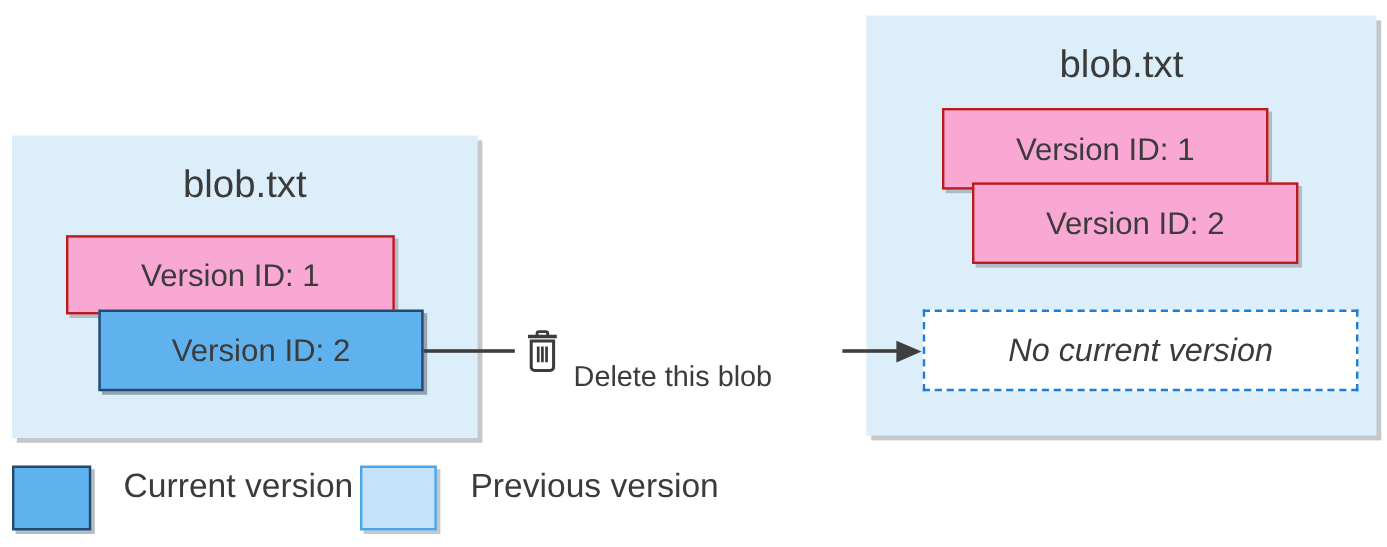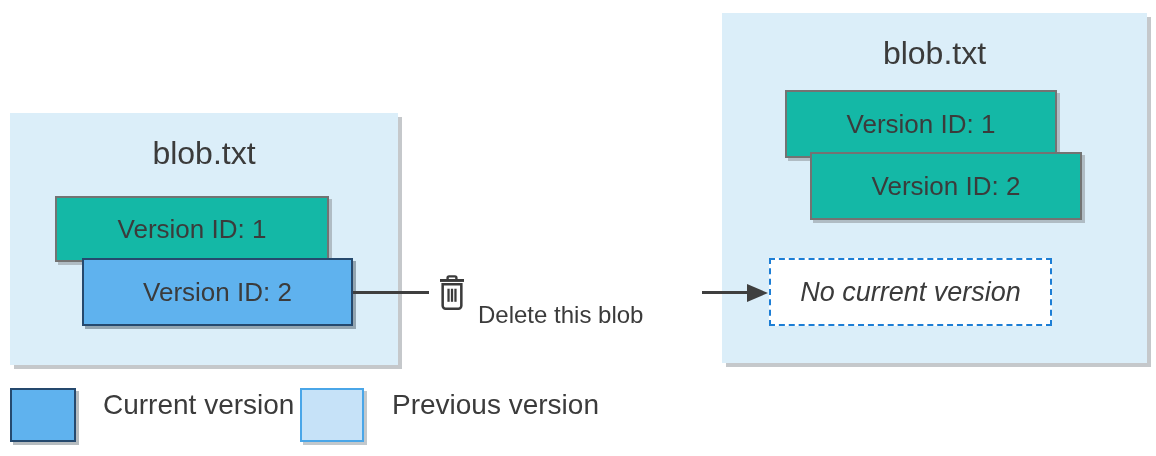--- a/index.html
+++ b/index.html
@@ -27,39 +27,39 @@
     font-size: 32px;
   }
   .version-box {
     position: absolute;
     display: flex;
     align-items: center;
     justify-content: center;
     font-size: 26px;
   }
   .version-box.previous {
-    background: #14b8a6;
-    border: 2px solid #737373;
+    background: #f9a8d4;
+    border: 2px solid #b91c1c;
     box-shadow: 3px 3px 0 #b0bcc4;
     align-items: center;
   }
   .version-box.current {
     background: #5fb2ee;
     border: 2px solid #25496e;
     box-shadow: 3px 3px 0 #93a5b1;
   }
   
   .v1-left  { left: 55px;  top: 196px; width: 274px; height: 66px; z-index: 2; }
   .v2-left  { left: 82px;  top: 258px; width: 271px; height: 68px; z-index: 3; }
   
   .v1-right { left: 785px; top: 90px;  width: 272px; height: 68px; z-index: 2; }
   .v2-right { left: 810px; top: 152px; width: 272px; height: 68px; z-index: 3; }
   .no-current-box {
     position: absolute;
-    left: 769px; top: 258px; width: 283px; height: 68px;
+    left: 769px; top: 258px; width: 363px; height: 68px;
     background: #ffffff;
     border: 2px dashed #1d7ed5;
     display: flex;
     align-items: center;
     justify-content: center;
     font-size: 27px;
     font-style: italic;
     z-index: 4;
   }
   .connector-line {

